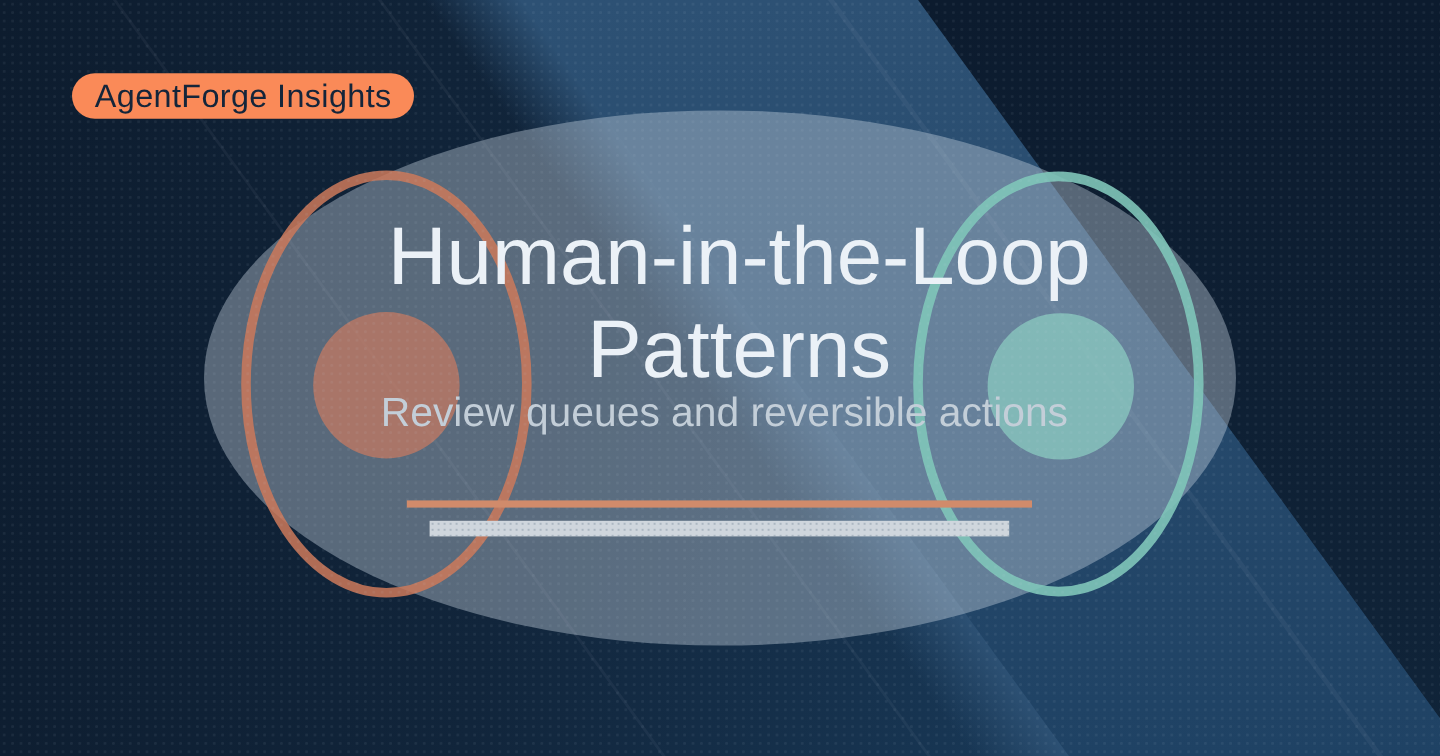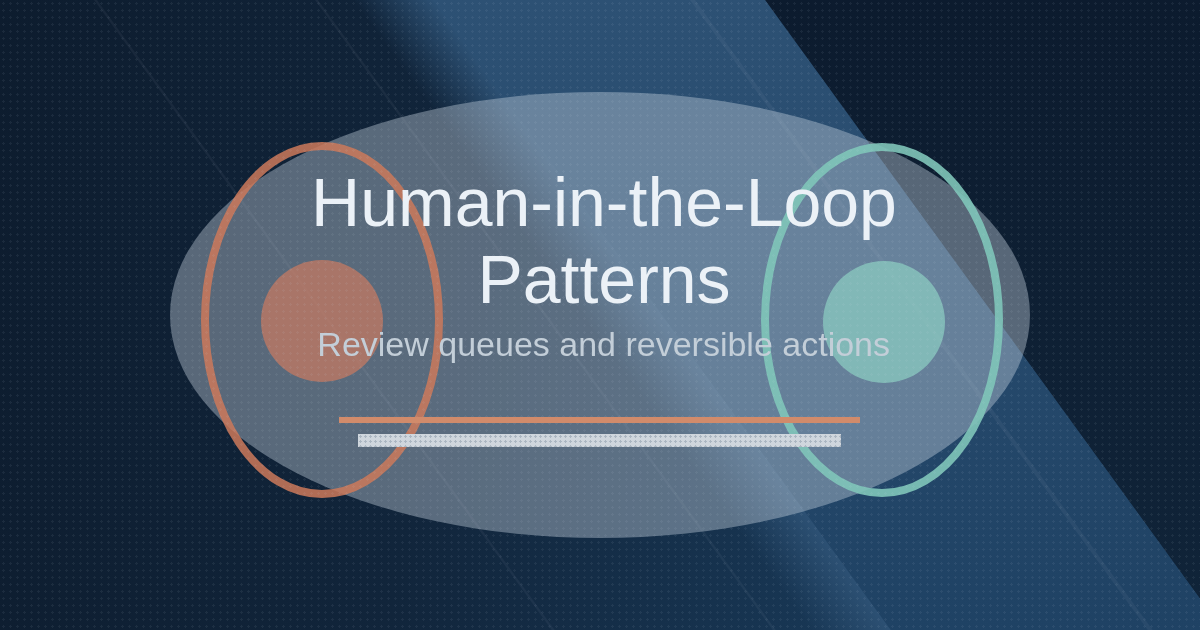--- a/index.html
+++ b/index.html
@@ -49,21 +49,21 @@
   .badge{
     position:absolute;left:60px;top:61px;height:38px;
     padding:0 19px;border-radius:19px;
     background:var(--badge_bg);
     color:var(--badge_text);
     font-size:27px;line-height:38px;letter-spacing:0.3px;
     white-space:nowrap;
   }
   .title{
     position:absolute;top:160px;left:50%;transform:translateX(-50%);
-    width:680px;margin:4px;text-align:center;
+    width:680px;margin:16px;text-align:center;
     font-size:68px;line-height:77px;font-weight:400;
     color:var(--title_text);
   }
   .subtitle{
     position:absolute;top:320px;left:50%;transform:translateX(-50%);
     width:580px;margin:0;text-align:right;
     font-size:34px;line-height:48px;font-weight:400;
     color:var(--subtitle_text);
   }
   .bar-accent{
@@ -93,20 +93,23 @@
   <svg class="shapes" viewBox="0 0 1200 630">
     <ellipse class="center-ellipse" cx="600" cy="315" rx="430" ry="223"></ellipse>
     <ellipse class="left-ring" cx="322" cy="320" rx="117" ry="174"></ellipse>
     <ellipse class="right-ring" cx="882" cy="320" rx="117" ry="173"></ellipse>
     <circle class="left-circle" cx="322" cy="321" r="61"></circle>
     <circle class="right-circle" cx="884" cy="322" r="61"></circle>
   </svg>
 
   <div class="dots-overlay"></div>
 
+  <div class="badge">
+    <span>AgentForge Insights</span>
+  </div>
 
   <h1 class="title">Human-in-the-Loop Patterns</h1>
 
   <p class="subtitle">Review queues and reversible actions</p>
 
   <div class="bar-accent"></div>
   <div class="bar-gray"></div>
 
 </div>
 

